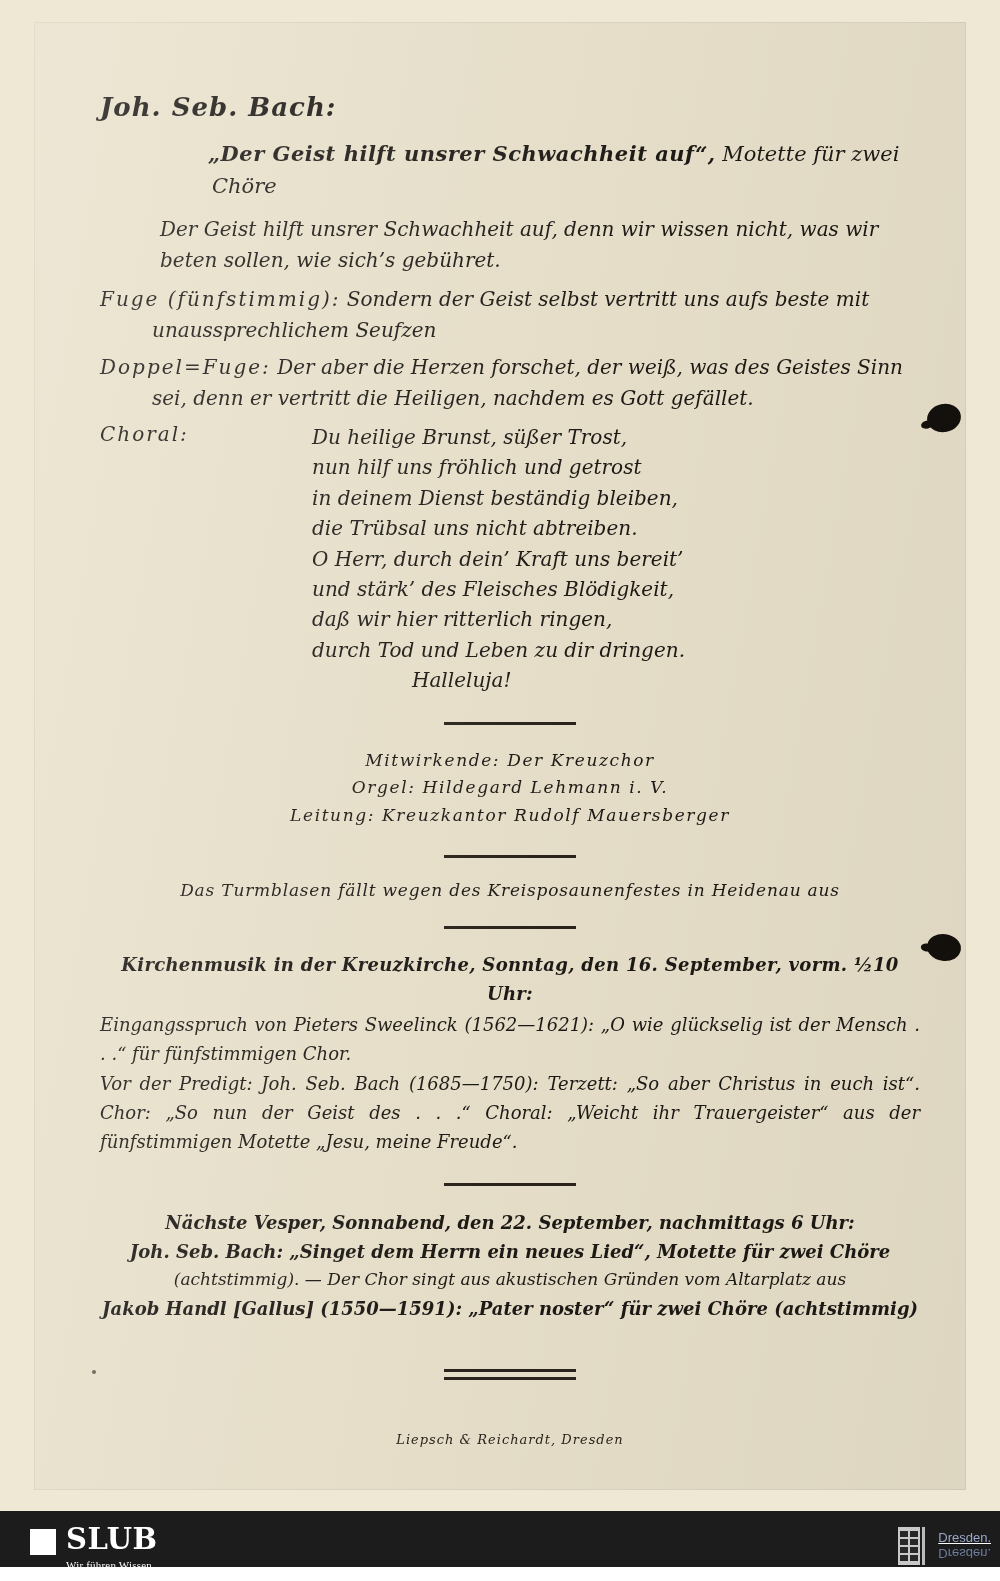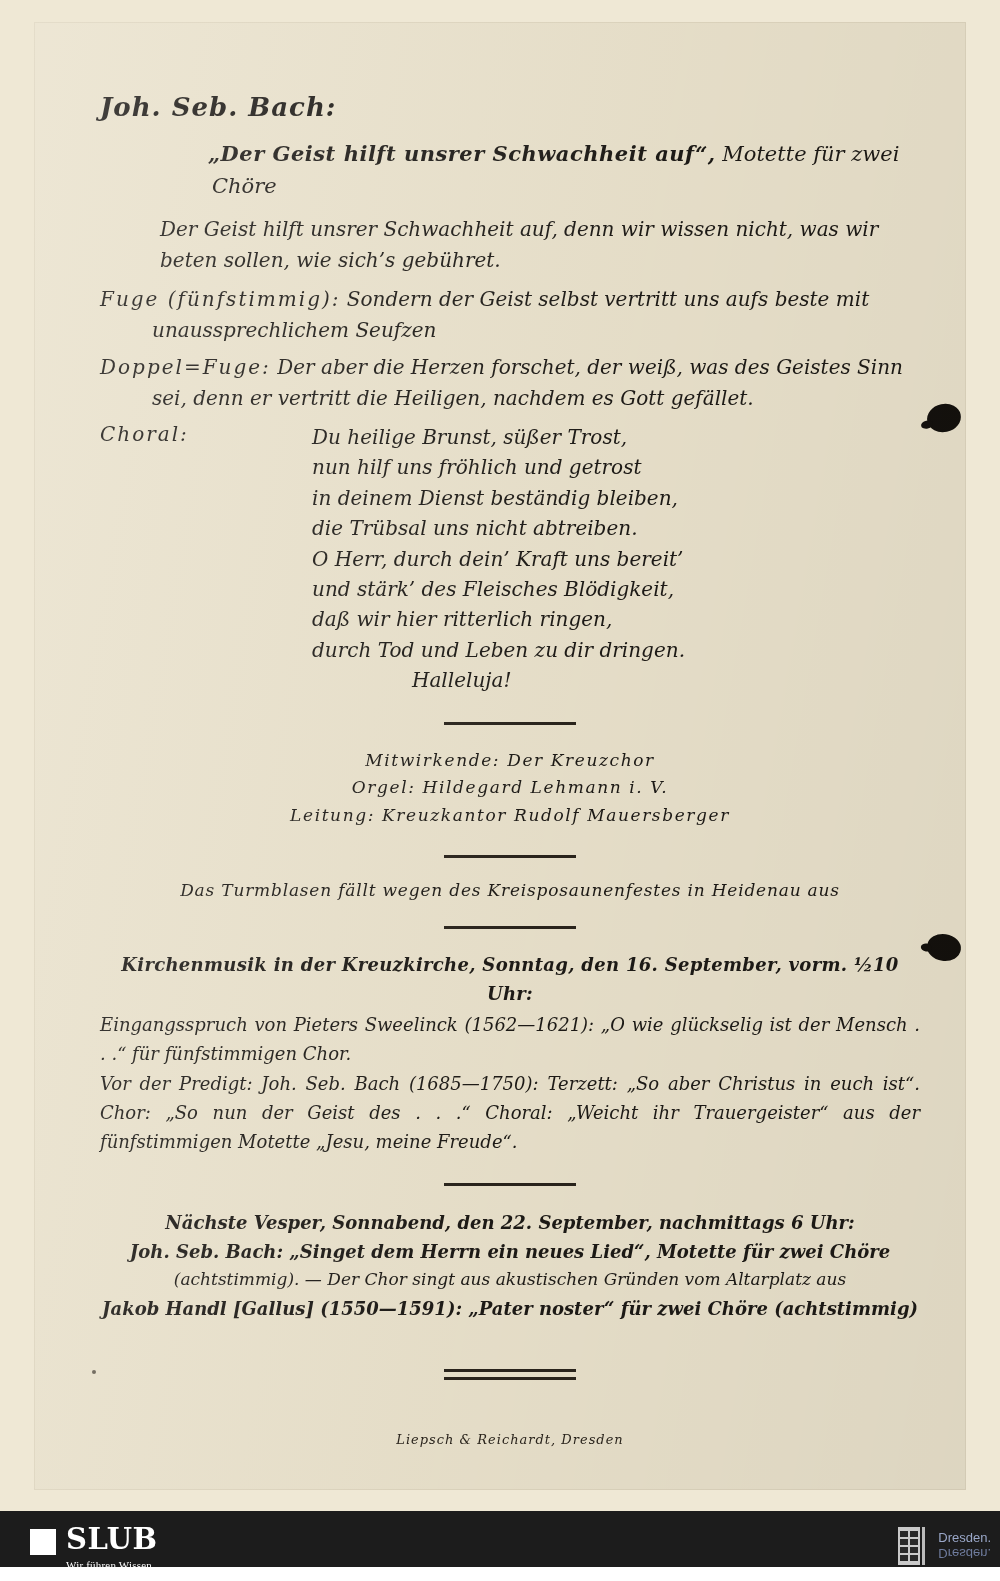--- a/index.html
+++ b/index.html
@@ -250,20 +250,21 @@
     align-items: center;
   }
   #crest {
     width: 30px; height: 38px;
     margin-right: 10px;
     opacity: .92;
   }
   #dd-text {
     text-align: left;
     line-height: 1.05;
+    text-decoration: underline;
   }
   #dd-text .l1 {
     font-family: "Liberation Sans", sans-serif;
     font-size: 13px;
     color: #9aa7c8;
   }
   #dd-text .l2 {
     font-family: "Liberation Sans", sans-serif;
     font-size: 13px;
     color: #6f7c9e;

